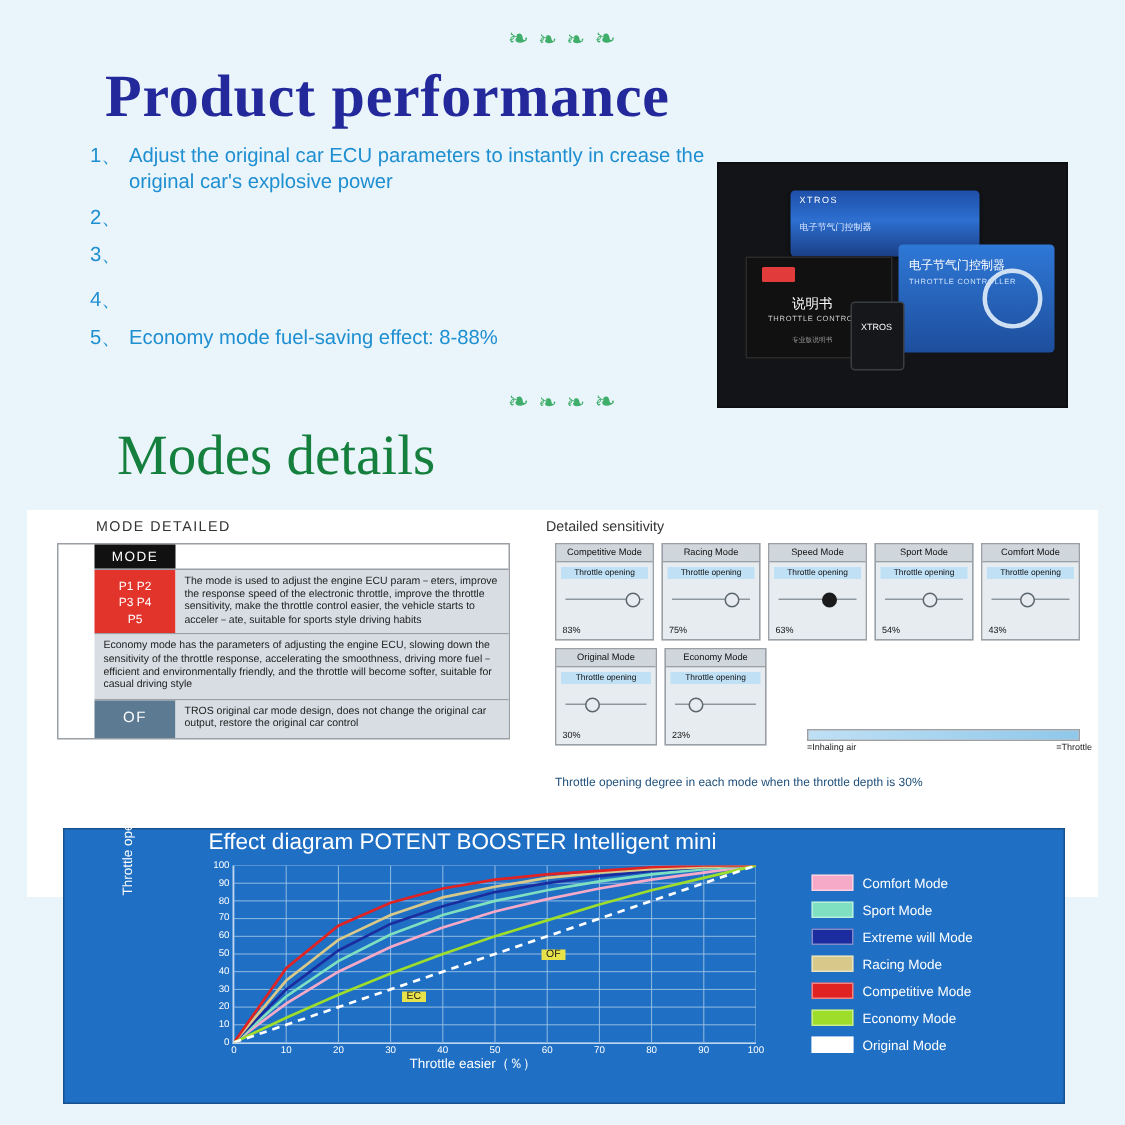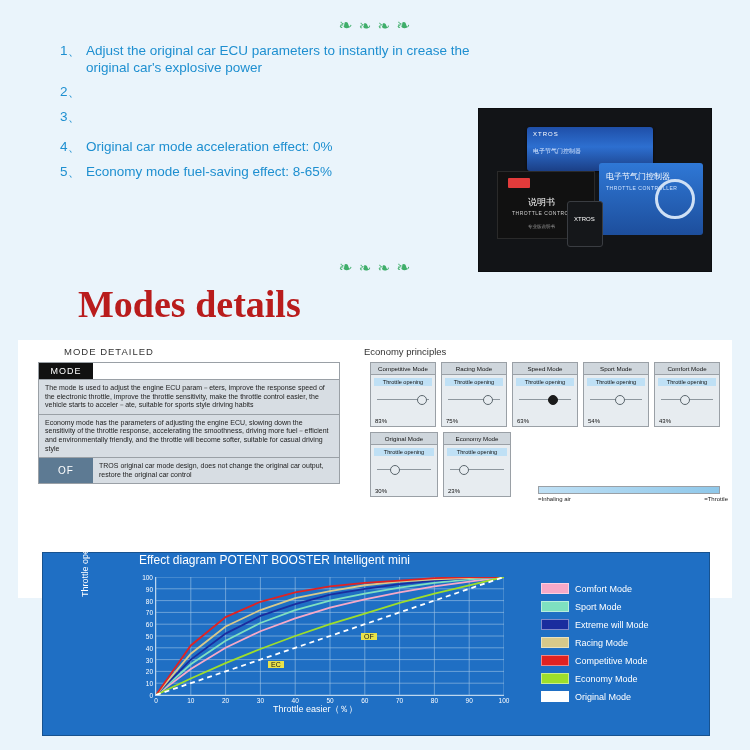--- a/index.html
+++ b/index.html
@@ -58,32 +58,32 @@
   .pi-dev{
     position:absolute;left:88px;top:92px;width:34px;height:44px;border-radius:3px;
     background:#15171a;border:1px solid #3a3d42;
   }
   .pi-dev .lg{position:absolute;left:6px;top:14px;color:#fff;font-size:6px;}
 
   
   .sec2{position:absolute;left:0;top:262px;width:750px;}
   h2.big{
     margin:6px 0 2px 78px;font-family:"Liberation Serif",serif;
-    font-size:38px;color:#b91c1c;font-weight:bold;
+    font-size:38px;color:#15803d;font-weight:normal;
   }
 
   .panel{
     position:absolute;left:18px;top:340px;width:714px;height:258px;background:#ffffff;
   }
   .lbl-mode{position:absolute;left:46px;top:6px;color:#333;font-size:9.5px;letter-spacing:1px;}
   .lbl-det{position:absolute;left:346px;top:6px;color:#333;font-size:9.5px;}
 
   
   .mtable{position:absolute;left:20px;top:22px;width:300px;border:1px solid #9aa0a6;}
-  .mrow{display:flex;border-bottom:1px solid #9aa0a6;}
+  .mrow{display:flex;border-bottom:1px solid #9aa0a6;margin-left:24px;}
   .mrow:last-child{border-bottom:none;}
   .mcell-l{width:54px;flex:none;display:flex;align-items:center;justify-content:center;
     color:#fff;font-size:8.5px;text-align:center;line-height:10px;padding:3px 0;}
   .mcell-r{flex:1;background:#d7dde3;color:#222;font-size:7px;line-height:8.6px;padding:4px 6px;}
   .r1 .mcell-l{background:#111;font-size:9px;letter-spacing:1px;}
   .r1 .mcell-r{font-size:8px;padding:6px;}
   .r2 .mcell-l{background:#e2342b;font-size:8px;line-height:11px;}
   .r2 .mcell-r{}
   .r3 .mcell-l{background:#47b04b;font-size:10px;letter-spacing:2px;}
   .r4 .mcell-l{background:#5d7a93;font-size:10px;letter-spacing:1px;}
@@ -104,58 +104,58 @@
   .legend2{position:absolute;left:520px;top:146px;width:190px;font-size:6px;color:#222;}
   .legend2 .bar{width:180px;height:6px;background:linear-gradient(90deg,#bfe0f5,#8fc8ea);border:1px solid #9aa0a6;}
   .legend2 .lg{display:flex;justify-content:space-between;margin-top:2px;}
   .note{position:absolute;left:352px;top:176px;width:300px;color:#1e4f7a;font-size:8px;line-height:12px;}
 
   
   .chart{
     position:absolute;left:42px;top:552px;width:666px;height:182px;
     background:#1f6fc4;border:1px solid #17528f;
   }
-  .chart .ctitle{position:absolute;left:96px;top:0;color:#fff;font-size:12px;}
+  .chart .ctitle{position:absolute;left:96px;top:0;color:#fff;font-size:15px;}
   .plot{position:absolute;left:112px;top:24px;width:348px;height:118px;background:#1f6fc4;border-left:1px solid #bcd6ef;border-bottom:1px solid #bcd6ef;}
   .ylab{position:absolute;left:36px;top:44px;color:#fff;font-size:9px;transform:rotate(-90deg);transform-origin:left top;white-space:nowrap;}
   .xlab{position:absolute;left:230px;top:150px;color:#fff;font-size:9px;}
   .ytick{position:absolute;color:#fff;font-size:6.5px;right:100%;margin-right:3px;transform:translateY(-50%);}
   .xtick{position:absolute;color:#fff;font-size:6.5px;top:100%;margin-top:2px;transform:translateX(-50%);}
   .legend{position:absolute;left:498px;top:30px;width:164px;}
   .lrow{display:flex;align-items:center;margin-bottom:7px;}
   .lsw{width:26px;height:9px;flex:none;margin-right:6px;border:1px solid rgba(255,255,255,.45);}
   .ltx{color:#fff;font-size:9px;}
 </style>
 </head>
 <body>
 
 <div class="page">
 
   <div class="sec1">
     <div class="ornament">
       <span class="sw">❧</span> ❧ ❧ <span class="sw">❧</span>
     </div>
+    <h1 class="big">Product performance</h1>
     <div class="bullets">
       <div class="blt">
         <span class="num">1、</span>
         <span class="txt">Adjust the original car ECU parameters to instantly in crease the original car's explosive power</span>
       </div>
       <div class="blt">
         <span class="num">2、</span>
       </div>
       <div class="blt">
         <span class="num">3、</span>
       </div>
       <div class="blt" style="margin-top:12px">
         <span class="num">4、</span>
-        <span class="txt">Original car mode acceleration effect: 0%</span>
       </div>
       <div class="blt">
         <span class="num">5、</span>
-        <span class="txt">Economy mode fuel-saving effect: 8-65%</span>
+        <span class="txt">Economy mode fuel-saving effect: 8-88%</span>
       </div>
     </div>
 
     <div class="prodimg">
       <div class="pi-box">
         <span class="bbrand">XTROS</span>
         <span class="bcn">电子节气门控制器</span>
       </div>
       <div class="pi-book">
         <span class="bl"></span>
@@ -176,27 +176,30 @@
 
   <div class="sec2">
     <div class="ornament">
       <span class="sw">❧</span> ❧ ❧ <span class="sw">❧</span>
     </div>
     <h2 class="big">Modes details</h2>
   </div>
 
   <div class="panel">
     <div class="lbl-mode">MODE DETAILED</div>
-    <div class="lbl-det">Economy principles</div>
+    <div class="lbl-det">Detailed sensitivity</div>
 
     <div class="mtable">
       <div class="mrow r1">
         <div class="mcell-l">MODE</div>
       </div>
       <div class="mrow r2">
+        <div class="mcell-l" style="white-space:pre-line">P1  P2
+P3  P4
+P5</div>
         <div class="mcell-r">The mode is used to adjust the engine ECU param－eters, improve the response speed of the electronic throttle, improve the throttle sensitivity, make the throttle control easier, the vehicle starts to acceler－ate, suitable for sports style driving habits</div>
       </div>
       <div class="mrow r3">
         <div class="mcell-r">Economy mode has the parameters of adjusting the engine ECU, slowing down the sensitivity of the throttle response, accelerating the smoothness, driving more fuel－efficient and environmentally friendly, and the throttle will become softer, suitable for casual driving style</div>
       </div>
       <div class="mrow r4">
         <div class="mcell-l">OF</div>
         <div class="mcell-r">TROS  original car mode design, does not change the original car output, restore the original car control</div>
       </div>
     </div>
@@ -285,20 +288,21 @@
       </div>
     </div>
 
     <div class="legend2">
       <div class="bar"></div>
       <div class="lg">
         <span>=Inhaling air</span>
         <span>=Throttle</span>
       </div>
     </div>
+    <div class="note">Throttle opening degree in each mode when the throttle depth is 30%</div>
   </div>
 
   <div class="chart">
     <div class="ctitle">Effect diagram  POTENT BOOSTER  Intelligent mini</div>
     <div class="ylab">Throttle opening（％）</div>
     <div class="xlab">Throttle easier（％）</div>
     <div class="plot" id="plot">
         <svg width="348" height="118" style="position: absolute; left: 0px; top: 0px;">
           <line x1="0" x2="0" y1="0" y2="118" stroke="#9fc4e6" stroke-width="0.6"></line>
           <line x1="34.800000000000004" x2="34.800000000000004" y1="0" y2="118" stroke="#9fc4e6" stroke-width="0.6"></line>

